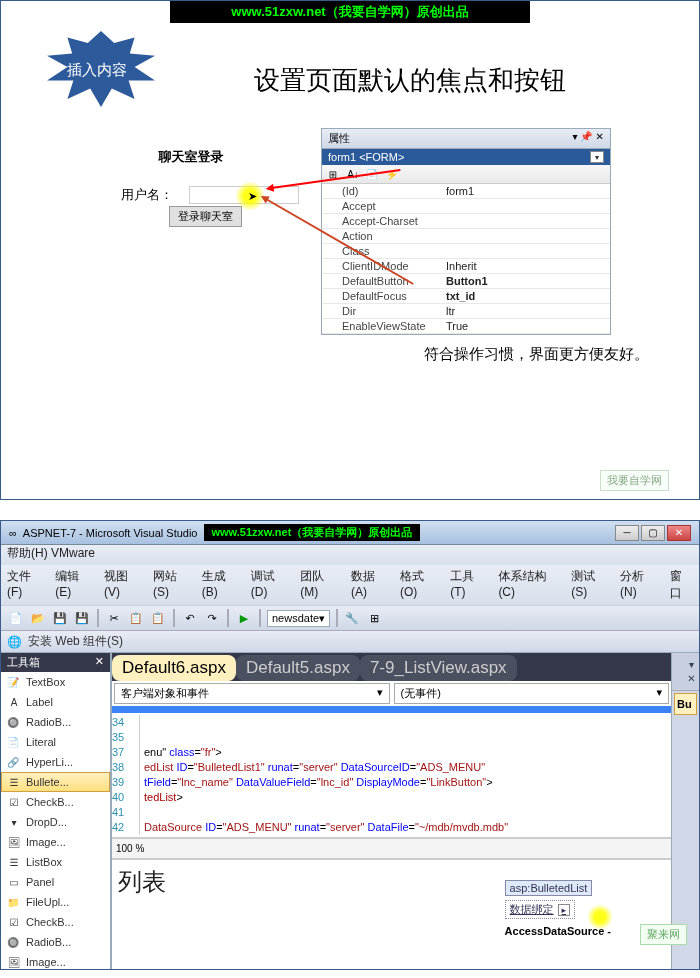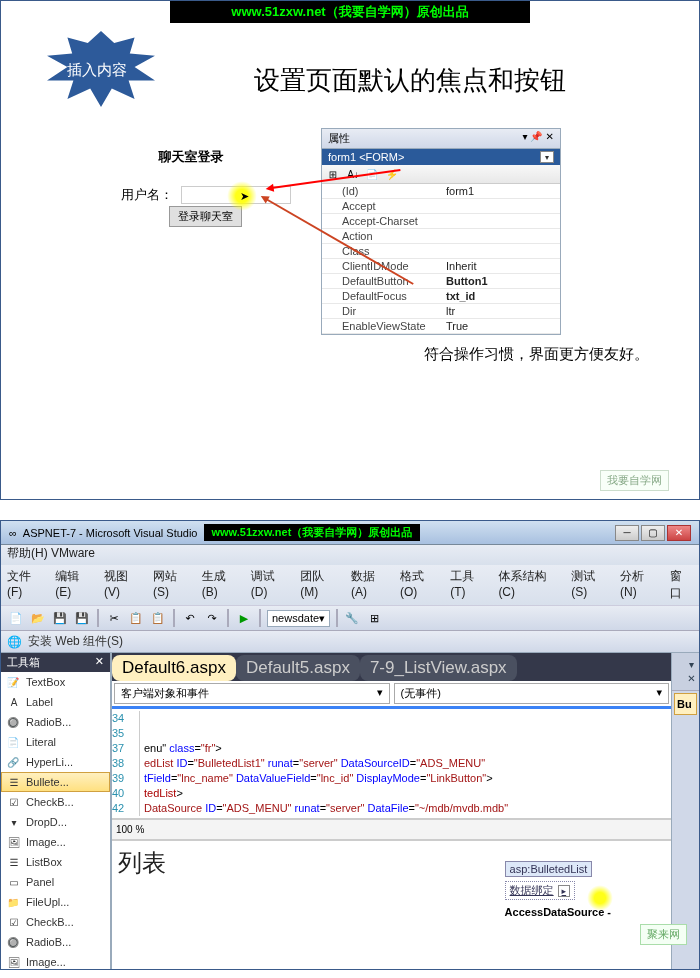--- a/index.html
+++ b/index.html
@@ -9,32 +9,32 @@
 .slide1 { border: 1px solid #3a5a8a; margin: 0 0 20px 0; padding: 0 20px 20px 20px; background: #fff; position: relative; height: 500px; }
 .banner { background: #000; color: #0f0; font-size: 13px; font-weight: bold; text-align: center; margin: 0 auto; width: 360px; padding: 2px 0; }
 .star { position: absolute; left: 40px; top: 30px; width: 120px; height: 80px; }
 .star-shape { width: 120px; height: 80px; background: #2d5a9a; clip-path: polygon(50% 0%, 61% 15%, 78% 8%, 74% 28%, 95% 31%, 78% 45%, 95% 62%, 73% 62%, 78% 85%, 59% 72%, 50% 95%, 41% 72%, 22% 85%, 27% 62%, 5% 62%, 22% 45%, 5% 31%, 26% 28%, 22% 8%, 39% 15%); display: flex; align-items: center; justify-content: center; }
 .star-txt { color: #fff; font-size: 15px; position: absolute; left: 26px; top: 30px; }
 .slide1-title { font-size: 26px; text-align: center; margin-top: 40px; margin-left: 120px; }
 .slide1-main { display: flex; margin-top: 30px; position: relative; }
 .login-area { width: 300px; padding-left: 100px; padding-top: 20px; }
 .login-title { font-weight: bold; font-size: 13px; margin-bottom: 20px; text-align: center; width: 140px; }
 .login-row { display: flex; align-items: center; font-size: 13px; }
-.login-label { margin-right: 8px; }
+.login-label { margin-right: 16px; }
 .login-input { width: 110px; height: 18px; border: 1px solid #ccc; background: #fff; position: relative; }
 .highlight { position: absolute; width: 30px; height: 30px; background: radial-gradient(circle, rgba(255,255,0,.9) 30%, rgba(255,255,0,0) 70%); border-radius: 50%; left: 45px; top: -6px; }
 .cursor { position: absolute; left: 58px; top: 3px; font-size: 11px; }
 .login-btn { display: inline-block; margin-left: 48px; margin-top: 2px; padding: 2px 8px; font-size: 11px; background: #e0e0e0; border: 1px solid #999; }
 .arrow1, .arrow2 { position: absolute; pointer-events: none; }
 .arrow1 { left: 250px; top: 50px; width: 130px; height: 2px; background: red; transform: rotate(-8deg); }
 .arrow1::before { content: ""; position: absolute; left: -6px; top: -3px; border-right: 8px solid red; border-top: 4px solid transparent; border-bottom: 4px solid transparent; }
 .arrow2 { left: 245px; top: 70px; width: 170px; height: 2px; background: #c42; transform: rotate(30deg); transform-origin: left; }
 .arrow2::before { content: ""; position: absolute; left: -6px; top: -3px; border-right: 8px solid #c42; border-top: 4px solid transparent; border-bottom: 4px solid transparent; }
 
-.prop-panel { width: 240px; border: 1px solid #9ab; font-size: 11px; background: #f0f0f0; }
+.prop-panel { width: 290px; border: 1px solid #9ab; font-size: 11px; background: #f0f0f0; }
 .prop-title { background: linear-gradient(#e8ecf4,#d0d8e8); padding: 2px 6px; display: flex; justify-content: space-between; border-bottom: 1px solid #9ab; }
 .prop-title .pin { font-size: 10px; }
 .prop-sel { background: #2a5a9a; color: #fff; padding: 2px 6px; display: flex; justify-content: space-between; align-items: center; }
 .prop-sel-dd { background: #fff; color: #333; border: 1px solid #888; width: 14px; height: 12px; display: inline-flex; align-items: center; justify-content: center; font-size: 8px; }
 .prop-tools { background: linear-gradient(#f8f8f8,#e8e8e8); padding: 2px 4px; border-bottom: 1px solid #ccc; display: flex; gap: 6px; font-size: 10px; }
 .prop-tools span { width: 14px; height: 14px; display: inline-flex; align-items: center; justify-content: center; }
 .prop-grid { background: #fff; }
 .prop-row { display: flex; border-bottom: 1px solid #e8e8e8; }
 .prop-key { width: 120px; padding: 1px 2px 1px 20px; color: #444; }
 .prop-val { flex: 1; padding: 1px 4px; color: #222; }
@@ -65,21 +65,21 @@
 .toolbox-title { background: #34384a; color: #fff; padding: 2px 6px; font-size: 11px; display: flex; justify-content: space-between; }
 .toolbox-list { flex: 1; overflow: hidden; background: #fff; }
 .tb-item { display: flex; align-items: center; gap: 4px; padding: 2px 4px; font-size: 11px; color: #333; border: 1px solid transparent; }
 .tb-item.sel { background: linear-gradient(#fff0c0,#ffe080); border-color: #d0a040; }
 .tb-icon { width: 16px; height: 14px; display: inline-flex; align-items: center; justify-content: center; font-size: 10px; }
 
 .editor { flex: 1; display: flex; flex-direction: column; background: #fff; border-left: 1px solid #9ab; }
 .tabs { background: #34384a; display: flex; padding-top: 2px; gap: 0; }
 .tab { padding: 3px 10px; font-size: 17px; color: #ccc; background: #4a5060; border-radius: 8px; }
 .tab.active { background: #fff0c0; color: #000; }
-.sub-bar { display: flex; border-bottom: 3px solid #3b82f6; }
+.sub-bar { display: flex; border-bottom: 7px solid #3b82f6; }
 .sub-bar .dd { flex: 1; border: 1px solid #aaa; margin: 2px; padding: 2px 6px; background: #fff; display: flex; justify-content: space-between; }
 .code { font-family: Consolas, monospace; font-size: 11px; padding: 2px 0; line-height: 15px; flex-shrink: 0; border-bottom: 1px solid #ccc; position: relative; }
 .gutter { display: inline-block; width: 28px; text-align: left; color: #2b91af; background: #fff; border-right: 1px solid #ccc; margin-right: 4px; padding-right: 4px; }
 .c-red { color: #a31515; }
 .c-blue { color: #00f; }
 .c-dred { color: #a00; }
 .code-bottom { background: #f4f4f4; font-size: 10px; padding: 4px 4px; border-top: 1px solid #ccc; }
 
 .design { flex: 1; background: #fff; padding: 6px; position: relative; border-top: 2px solid #ccc; }
 .design-title { font-size: 24px; color: #222; font-family: SimSun; }
@@ -336,20 +336,21 @@
             <span>▾</span>
           </div>
       </div>
       <div class="code" id="code-area">
           <div><span class="gutter">34</span></div>
           <div><span class="gutter">35</span></div>
           <div><span class="gutter">37</span><span>enu"</span><span class="c-blue"> class</span><span>=</span><span class="c-red">"fr"</span><span>&gt;</span></div>
           <div><span class="gutter">38</span><span class="c-red">edList</span><span class="c-blue"> ID</span><span>=</span><span class="c-red">"BulletedList1"</span><span class="c-blue"> runat</span><span>=</span><span class="c-red">"server"</span><span class="c-blue"> DataSourceID</span><span>=</span><span class="c-red">"ADS_MENU"</span></div>
           <div><span class="gutter">39</span><span class="c-blue">tField</span><span>=</span><span class="c-red">"lnc_name"</span><span class="c-blue"> DataValueField</span><span>=</span><span class="c-red">"lnc_id"</span><span class="c-blue"> DisplayMode</span><span>=</span><span class="c-red">"LinkButton"</span><span>&gt;</span></div>
           <div><span class="gutter">40</span><span class="c-dred">tedList</span><span>&gt;</span></div>
+          <div><span class="gutter">41</span></div>
           <div><span class="gutter">42</span><span class="c-red">DataSource</span><span class="c-blue"> ID</span><span>=</span><span class="c-red">"ADS_MENU"</span><span class="c-blue"> runat</span><span>=</span><span class="c-red">"server"</span><span class="c-blue"> DataFile</span><span>=</span><span class="c-red">"~/mdb/mvdb.mdb"</span></div>
         </div>
       <div class="code-bottom">100 %</div>
 
       <div class="design">
         <div class="design-title">列表</div>
         <div class="smart-tag">
           <span class="t1">asp:BulletedList</span><br>
           <span class="t2">数据绑定</span>
           <span class="hl"></span>

